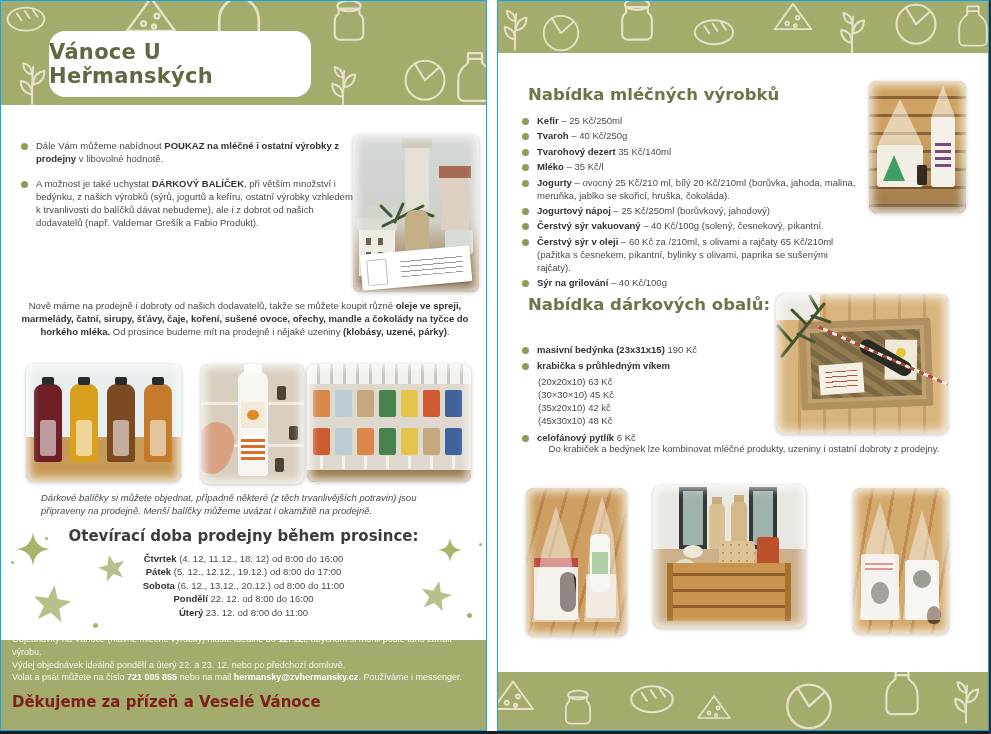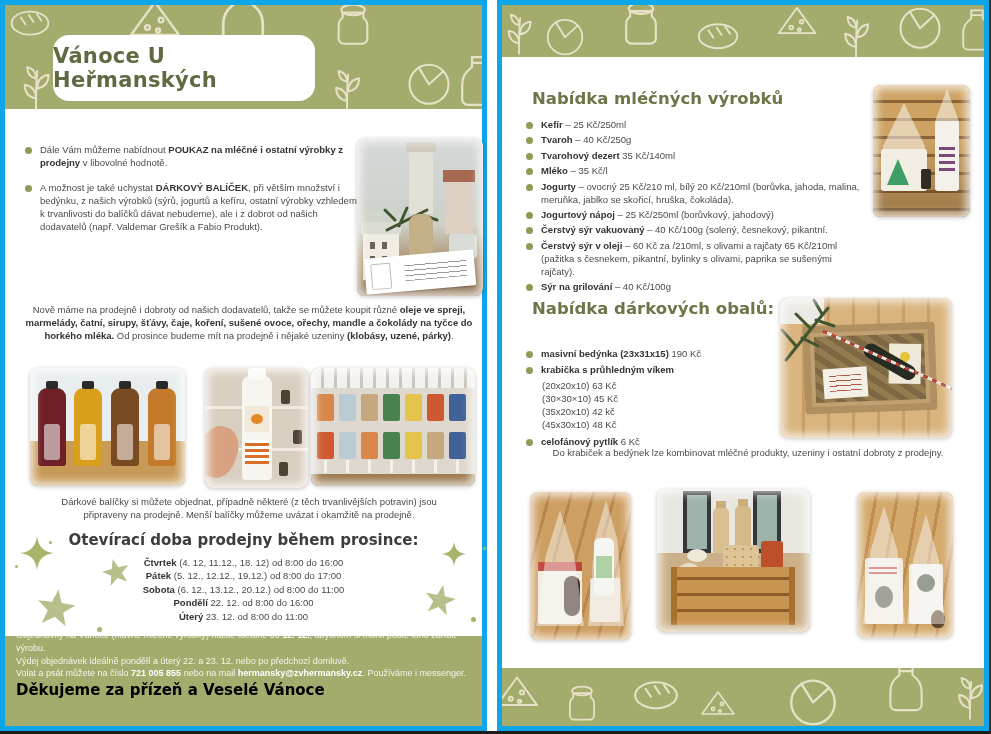--- a/index.html
+++ b/index.html
@@ -1,21 +1,21 @@
 <!DOCTYPE html>
 <html><head>
 <meta charset="utf-8">
 <style>
   html,body{margin:0;padding:0;}
   body{width:991px;height:734px;position:relative;background:#fff;
        font-family:"Liberation Sans",sans-serif;overflow:hidden;}
   .edge-bottom{position:absolute;left:0;bottom:0;width:991px;height:3px;background:#1c1c1c;}
   .edge-right{position:absolute;top:0;right:0;width:2px;height:734px;background:#2e2e2e;}
 
-  .page{position:absolute;top:0;height:731px;background:#fff;box-sizing:border-box;border:5px solid #0ea5e9;}
+  .page{position:absolute;top:0;height:731px;background:#fff;box-sizing:border-box;border:1px solid #0ea5e9;}
   .page-left{left:0;width:487px;}
   .page-right{left:497px;width:492px;}
 
   .band{position:absolute;left:0;width:100%;background:#a3ac6d;overflow:hidden;}
   .band svg{position:absolute;left:0;top:0;stroke:#ece4cd;fill:none;stroke-width:1.6;
             stroke-linecap:round;stroke-linejoin:round;opacity:.95;}
   .band-head{top:0;height:104px;}
   .band-foot-l{bottom:0;height:90px;top:auto;}
   .band-top-r{top:0;height:52px;}
   .band-bot-r{bottom:0;height:58px;top:auto;}
@@ -27,32 +27,32 @@
 
   .txt{font-size:9.5px;line-height:1.36;color:#4a4a4a;}
   .txt b{color:#333;}
   .small{font-size:9px;line-height:1.42;}
 
   .bullets{position:absolute;left:20px;top:139px;width:332px;margin:0;padding:0;list-style:none;}
   .bullets li{display:flex;gap:8px;margin:0 0 12px 0;}
   .dot{width:7px;height:7px;border-radius:50%;background:#8e9a55;flex:0 0 7px;margin-top:3px;}
 
   .para-suppliers{position:absolute;left:18px;top:299px;width:452px;text-align:center;margin:0;}
-  .para-baskets{position:absolute;left:40px;top:491px;width:408px;text-align:center;margin:0;}
+  .para-baskets{position:absolute;left:40px;top:491px;width:408px;margin:0;font-style:italic;}
 
   .script{font-family:"DejaVu Sans",sans-serif;font-weight:bold;}
   .hours-heading{position:absolute;left:0;top:526px;width:100%;text-align:center;
                  font-size:15px;color:#3d3d3d;margin:0;}
   .hours{position:absolute;left:0;top:551px;width:100%;text-align:center;}
   .hours div{line-height:13.4px;}
 
   .foot-text{position:absolute;left:11px;bottom:0;width:465px;height:109px;box-sizing:border-box;
              padding-top:12px;color:#f6f3e7;}
   .foot-text b{color:#fff;}
-  .thanks{margin-top:0;font-size:15px;color:#000000;}
+  .thanks{margin-top:8px;font-size:15px;color:#7f1d1d;}
 
   
   .r-heading{position:absolute;font-size:16.5px;color:#6d7549;margin:0;}
   .h-dairy{left:30px;top:84px;}
   .h-gift{left:30px;top:294px;}
   .rlist{position:absolute;margin:0;padding:0;list-style:none;width:342px;}
   .rlist li{display:flex;gap:8px;margin:0 0 2.5px 0;}
   .dairy-list{left:24px;top:114px;}
   .gift-list{left:24px;top:320px;width:250px;margin-top:23px;}
   .gift-list li{margin-bottom:3px;}

